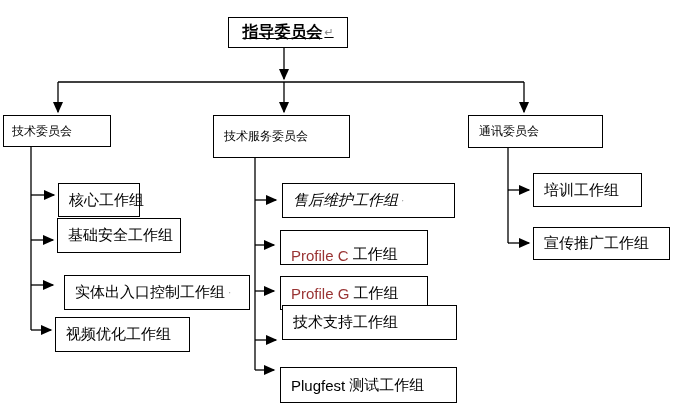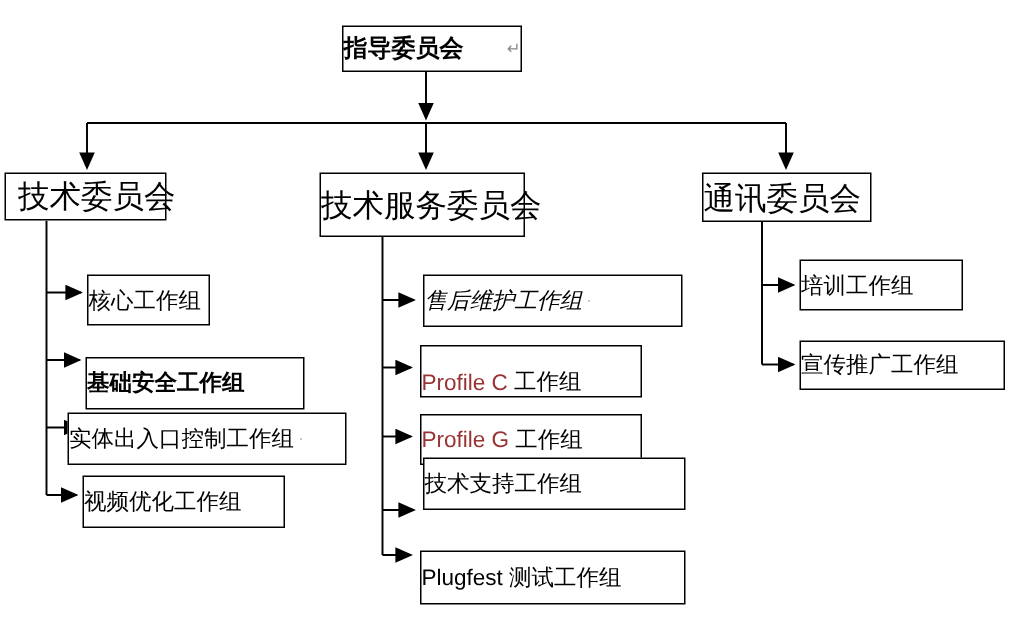--- a/index.html
+++ b/index.html
@@ -23,29 +23,31 @@
   .node {
     position: absolute;
     box-sizing: border-box;
     background: #ffffff;
     border: 1px solid #000000;
     display: flex;
     align-items: center;
     color: #000000;
     font-size: 15px;
     white-space: nowrap;
+    padding-left: 10px;
   }
   .node.root {
-    justify-content: space-between;
+    justify-content: center;
     padding-left: 0;
     font-weight: bold;
     font-size: 16px;
+    text-decoration: underline;
   }
   .node.committee {
-    font-size: 21px;
+    font-size: 12px;
   }
   .accent {
     color: #993333;
   }
   .retmark {
     color: #8a8a8a;
     font-size: 11px;
     font-weight: normal;
     margin-left: 2px;
   }
@@ -102,31 +104,31 @@
     <span>指导委员会</span>
       <span class="retmark">↵</span>
   </div>
 
   <div class="node committee" style="left:3px; top:115px; width:108px; height:32px; padding-left:8px;">
     <span>技术委员会</span>
   </div>
   <div class="node committee" style="left:213px; top:115px; width:137px; height:43px;">
     <span>技术服务委员会</span>
   </div>
-  <div class="node committee" style="left:468px; top:115px; width:113px; height:33px;">
+  <div class="node committee" style="left:468px; top:115px; width:135px; height:33px;">
     <span>通讯委员会</span>
   </div>
 
   <div class="node" style="left:58px; top:183px; width:82px; height:34px;">
     <span>核心工作组</span>
   </div>
-  <div class="node" style="left:57px; top:238px; width:146px; height:35px;font-weight:bold;">
+  <div class="node" style="left:57px; top:218px; width:124px; height:35px;">
     <span>基础安全工作组</span>
   </div>
-  <div class="node" style="left:45px; top:275px; width:186px; height:35px;">
+  <div class="node" style="left:64px; top:275px; width:186px; height:35px;">
     <span>实体出入口控制工作组</span>
       <span class="suffix">·</span>
   </div>
   <div class="node" style="left:55px; top:317px; width:135px; height:35px;">
     <span>视频优化工作组</span>
   </div>
 
   <div class="node" style="left:282px; top:183px; width:173px; height:35px;font-style:italic;">
     <span>售后维护工作组</span>
       <span class="suffix">·</span>

